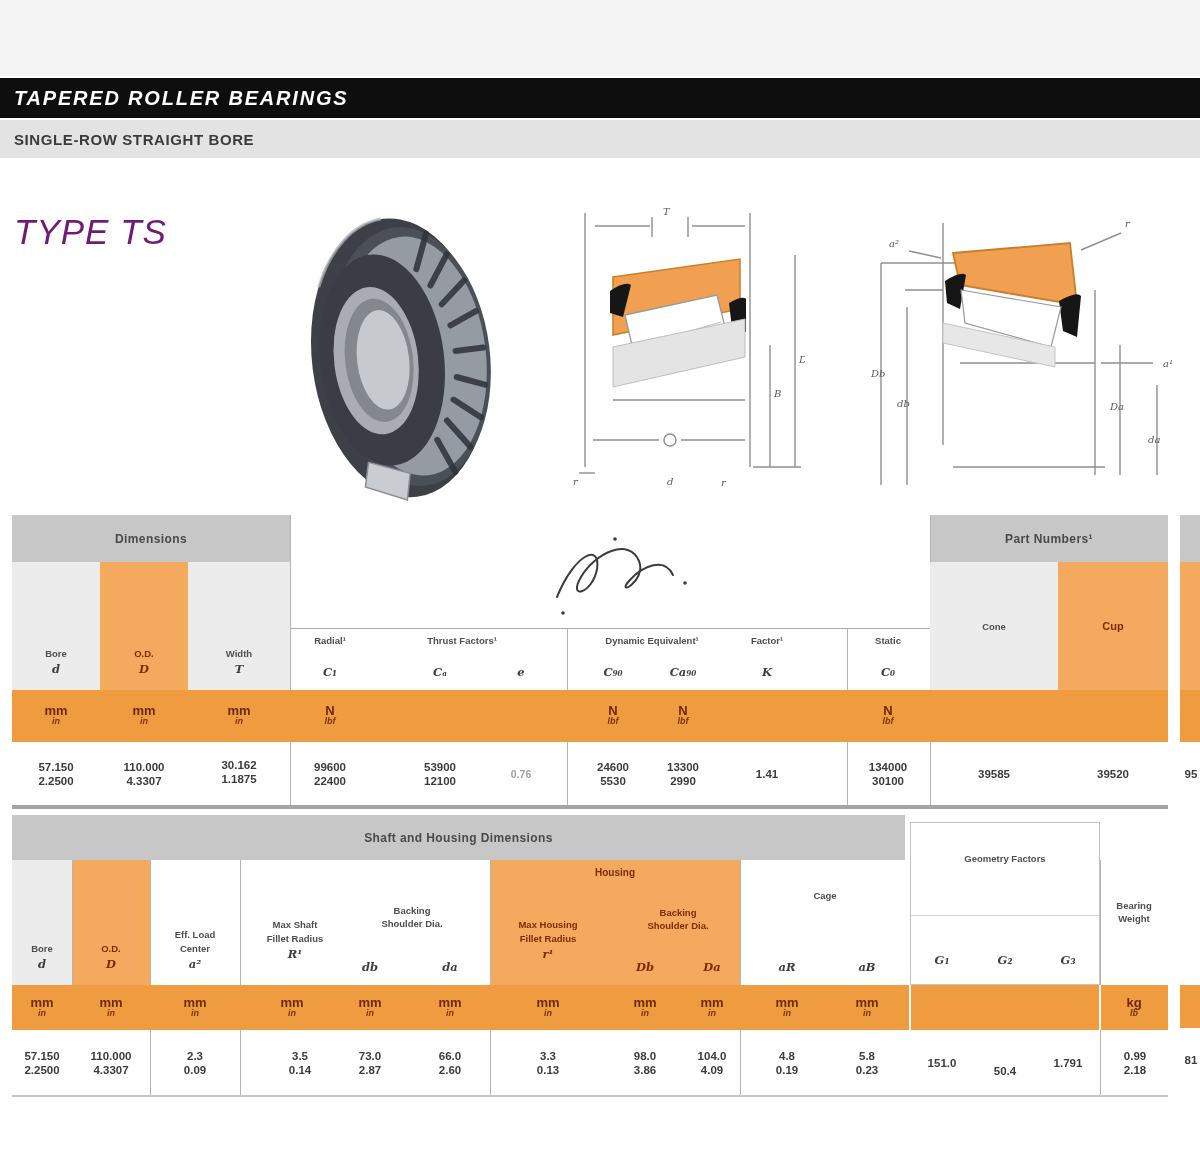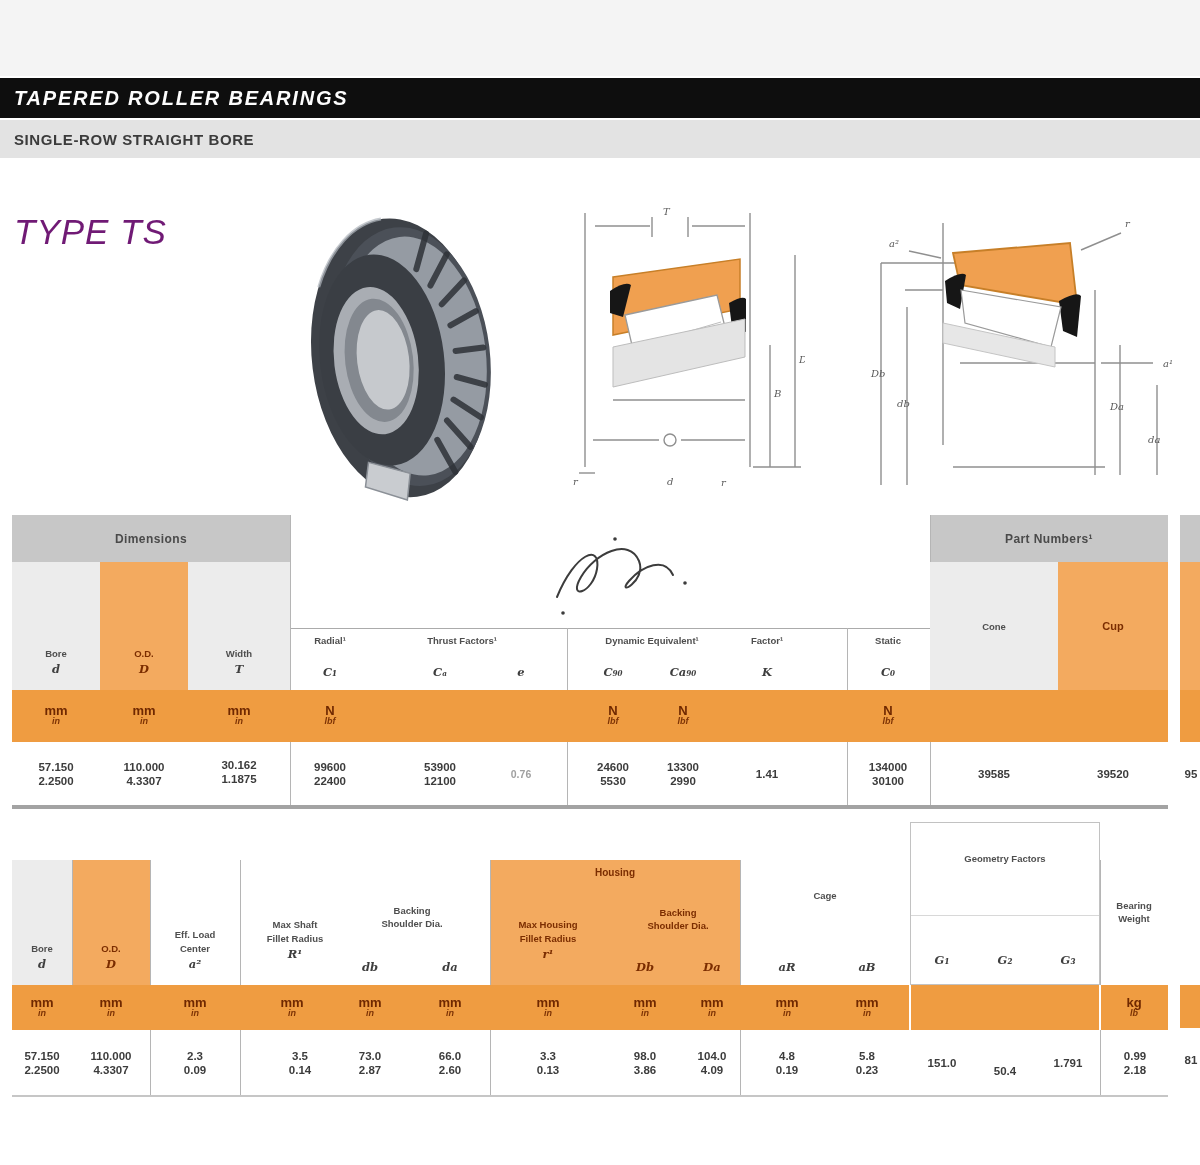--- a/index.html
+++ b/index.html
@@ -267,20 +267,23 @@
       <span>39585</span>
       </div>
     <div class="abs dcell" style="left:1061px;top:227px;width:80px;height:63px;">
       <span>39520</span>
       </div>
 
     <div class="abs thickbar" style="left:0;top:290px;width:1156px;height:4px;"></div>
   </div>
 
   <div class="abs" style="left:12px;top:815px;width:1156px;height:285px;background:#fff;">
+    <div class="abs gband" style="left:0;top:0;width:893px;height:45px;">
+      <span>Shaft and Housing Dimensions</span>
+    </div>
 
     <div class="abs cellbg-l" style="left:0;top:45px;width:60px;height:125px;"></div>
     <div class="abs cellbg-o" style="left:60px;top:45px;width:78px;height:125px;"></div>
     <div class="abs cellbg-o" style="left:478px;top:45px;width:250px;height:125px;"></div>
     <div class="abs gbox" style="left:898px;top:7px;width:190px;height:163px;"></div>
     <div class="abs hline" style="left:899px;top:100px;width:188px;background:#d8d8d8;"></div>
 
     <div class="abs hcell" style="left:0;top:45px;width:60px;height:125px;">
       <span class="hlabel">Bore</span>
       <span class="hsym">d</span>

